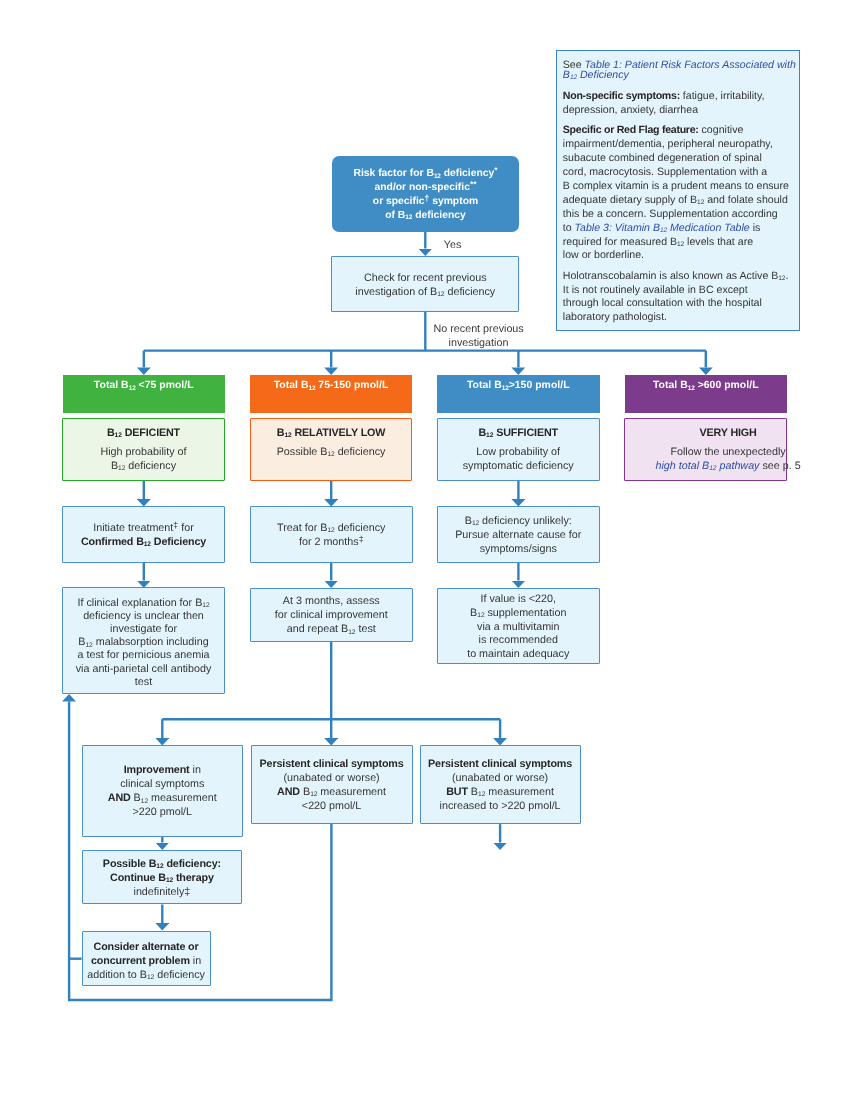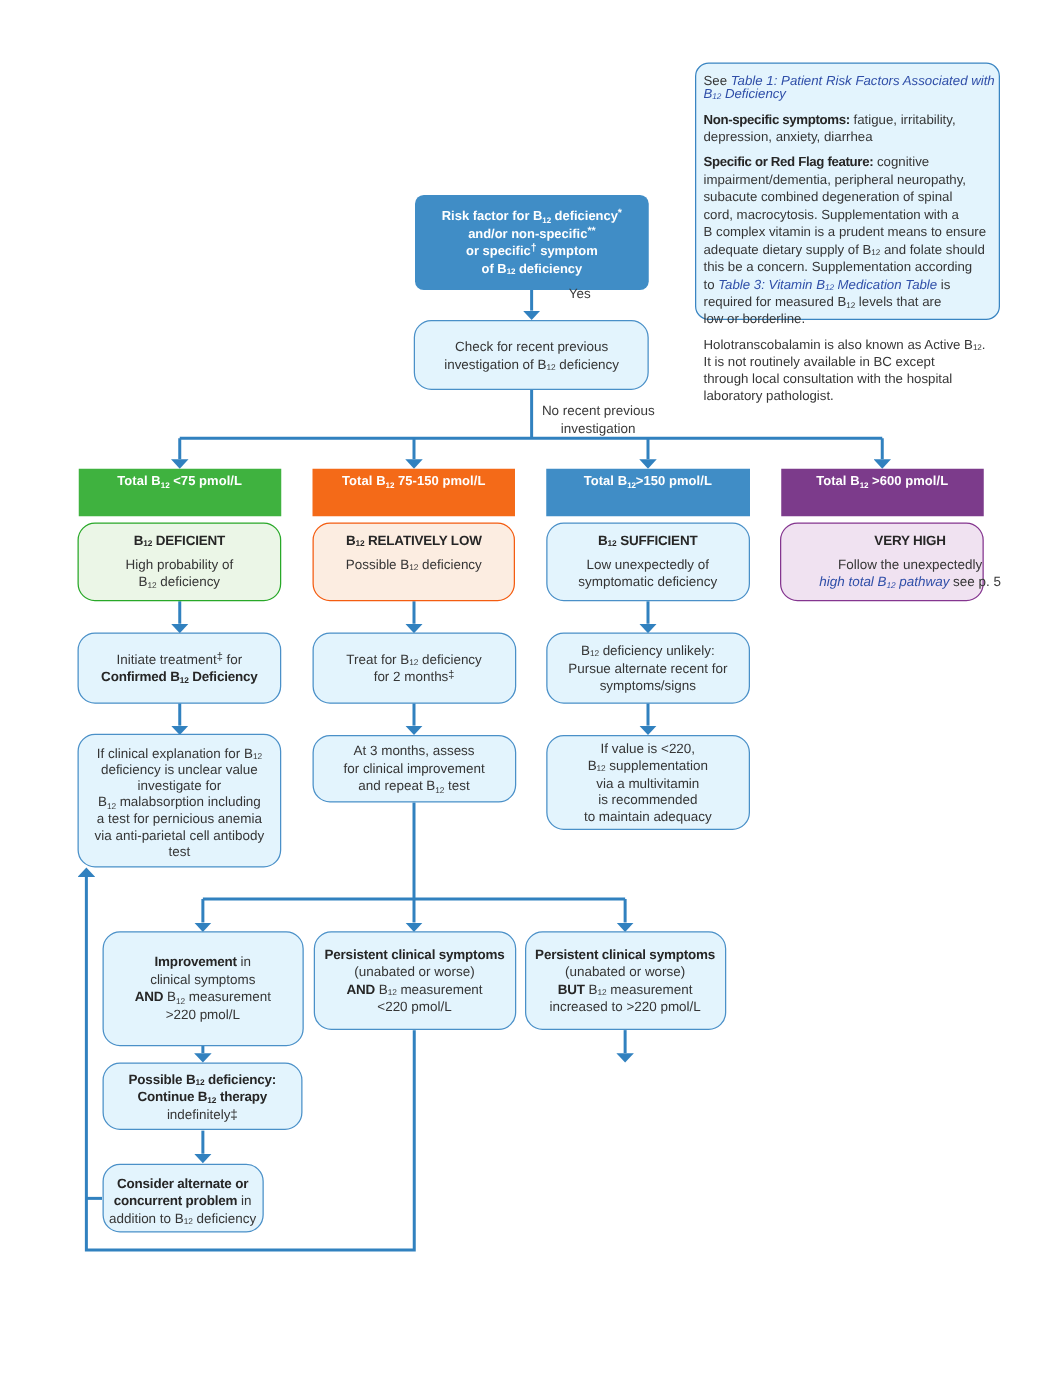--- a/index.html
+++ b/index.html
@@ -16,21 +16,21 @@
         font-size:10.75px;white-space:nowrap;padding-top:3px;}
   .hdr{color:#ffffff;font-weight:bold;font-size:10.4px;letter-spacing:-0.05px;
        justify-content:flex-start;padding-top:4.2px!important;}
   .hdr.green{background:#3fb23f;}
   .hdr.orange{background:#f46a18;}
   .hdr.blue{background:#408dc6;}
   .hdr.purple{background:#7c3b8b;}
 
   .titlebox{background:#408dc6;color:#fff;border-radius:7px;padding-top:2.2px;font-weight:bold;font-size:10.35px;
             line-height:13.7px;letter-spacing:0px;}
-  .pale{border-radius:14px;}
+  .pale{border-radius:1px;}
   .pale.g{background:#ebf6e7;border:1.1px solid #28a828;}
   .pale.o{background:#fcede1;border:1.1px solid #f45c10;}
   .pale.b{background:#e3f4fd;border:1.1px solid #4a90c8;}
   .pale.p{background:#f0e2f1;border:1.1px solid #84358f;padding-left:45px;}
   .lbl{position:absolute;font-size:10.75px;line-height:13.7px;color:#3a3a3a;text-align:center;}
   .b12{font-size:0.62em;position:relative;top:0.21em;letter-spacing:-0.1px;line-height:0;}
   .sup{font-size:0.82em;position:relative;top:-0.36em;line-height:0;}
   b{font-weight:bold;color:#262626;}
   .node b{letter-spacing:-0.15px;}
   .hdr{letter-spacing:0.05px;}
@@ -40,25 +40,25 @@
   #info{position:absolute;background:#e3f4fd;border:1.35px solid #3a85c2;
         box-sizing:border-box;font-size:10.6px;color:#353535;}
   #info .p{margin:0 0 6.3px 0;line-height:13.9px;}
   #info .p:first-child{line-height:10.5px;margin-bottom:9.7px;}
   #info .p:last-child{margin-bottom:0;}
   #info i{color:#2f4ea8;font-style:italic;}
   #info b{letter-spacing:-0.27px;text-align:right;}
   .lnk{color:#2f4ea8;font-style:italic;}
 
   
-  #info{left:556px;top:50px;width:244px;height:206px;padding:8.5px 2px 0 5.8px;border-radius:11px;}
+  #info{left:556px;top:50px;width:244px;height:281px;padding:8.5px 2px 0 5.8px;}
 
   #startbox{left:332px;top:156px;width:187px;height:75.5px;}
   #checkbox{left:331.3px;top:256px;width:188px;height:56px;}
-  #lbl-yes{left:432.5px;top:229px;width:40px;text-align:right;}
+  #lbl-yes{left:432.5px;top:239px;width:40px;text-align:center;}
   #lbl-no{left:433.5px;top:323px;width:90px;text-align:center;white-space:nowrap;}
 
   #h1{left:62.5px;top:375px;width:162.5px;height:37.5px;}
   #h2{left:250px;top:375px;width:162px;height:37.5px;}
   #h3{left:437px;top:375px;width:162.5px;height:37.5px;}
   #h4{left:624.5px;top:375px;width:162.5px;height:37.5px;}
 
   #r1{left:62.1px;top:418.3px;width:162.8px;height:62.7px;}
   #r2{left:249.8px;top:418.3px;width:162.5px;height:62.7px;}
   #r3{left:436.8px;top:418.3px;width:162.8px;height:62.7px;}
@@ -168,56 +168,56 @@
   <div class="rt"><b>B<span class="b12">12</span> DEFICIENT</b></div>
   <div>High probability of</div>
   <div>B<span class="b12">12</span> deficiency</div>
 </div>
 <div class="node pale o" id="r2">
   <div class="rt"><b>B<span class="b12">12</span> RELATIVELY LOW</b></div>
   <div>Possible B<span class="b12">12</span> deficiency</div>
 </div>
 <div class="node pale b" id="r3">
   <div class="rt"><b>B<span class="b12">12</span> SUFFICIENT</b></div>
-  <div>Low unexpectedly of</div>
+  <div>Low probability of</div>
   <div>symptomatic deficiency</div>
 </div>
 <div class="node pale p" id="r4">
   <div class="rt"><b>VERY HIGH</b></div>
   <div>Follow the unexpectedly</div>
   <div><i class="lnk">high total B<span class="b12">12</span> pathway</i> see p. 5</div>
 </div>
 
 <div class="node pale b" id="s1a">
   <div>Initiate treatment<span class="sup">‡</span> for</div>
   <div><b>Confirmed B<span class="b12">12</span> Deficiency</b></div>
 </div>
 <div class="node pale b" id="s1b">
   <div>If clinical explanation for  B<span class="b12">12</span></div>
-  <div>deficiency is unclear value</div>
+  <div>deficiency is unclear then</div>
   <div>investigate for</div>
   <div>B<span class="b12">12</span> malabsorption including</div>
   <div>a test for pernicious anemia</div>
   <div>via anti-parietal cell antibody</div>
   <div>test</div>
 </div>
 
 <div class="node pale b" id="s2a">
   <div>Treat for B<span class="b12">12</span> deficiency</div>
   <div>for 2 months<span class="sup">‡</span></div>
 </div>
 <div class="node pale b" id="s2b">
   <div>At 3 months, assess</div>
   <div>for clinical improvement</div>
   <div>and repeat B<span class="b12">12</span> test</div>
 </div>
 
 <div class="node pale b" id="s3a">
   <div>B<span class="b12">12</span> deficiency unlikely:</div>
-  <div>Pursue alternate recent for</div>
+  <div>Pursue alternate cause for</div>
   <div>symptoms/signs</div>
 </div>
 <div class="node pale b" id="s3b">
   <div>If value is &lt;220,</div>
   <div>B<span class="b12">12</span> supplementation</div>
   <div>via a multivitamin</div>
   <div>is recommended</div>
   <div>to maintain adequacy</div>
 </div>
 

